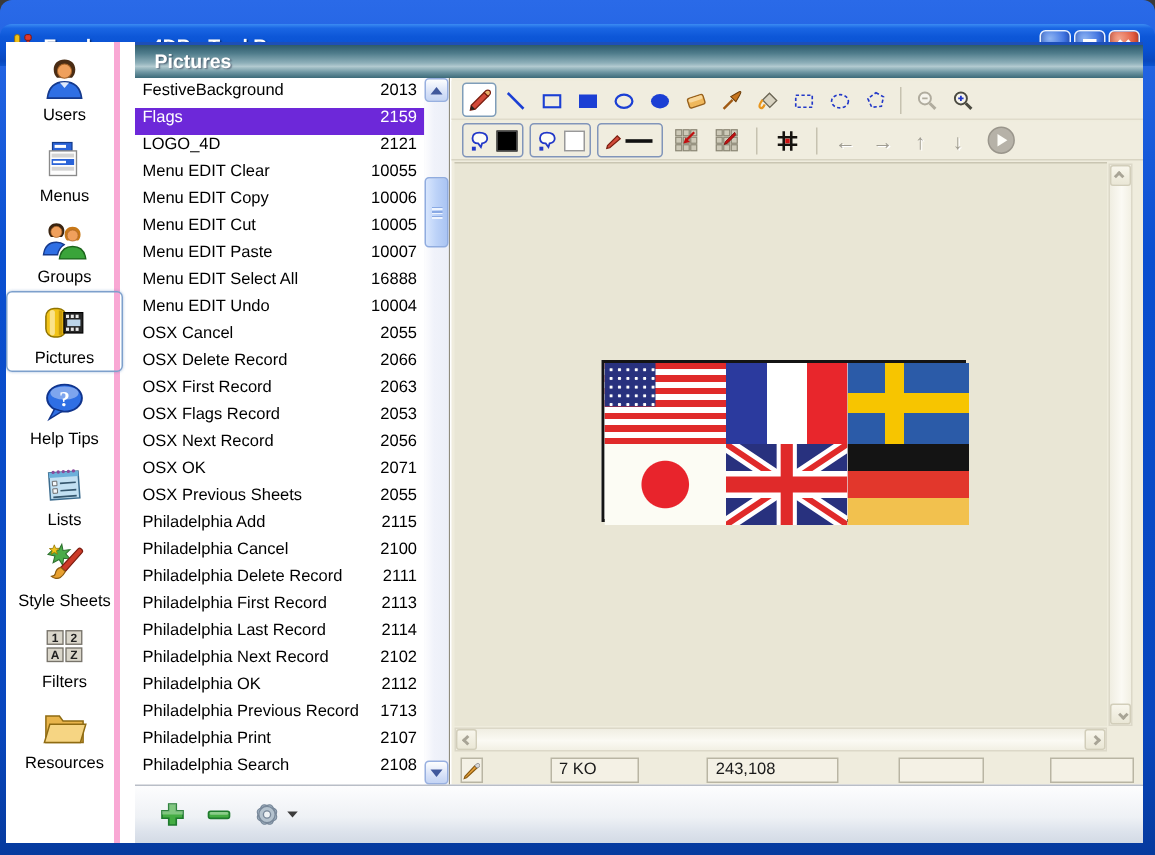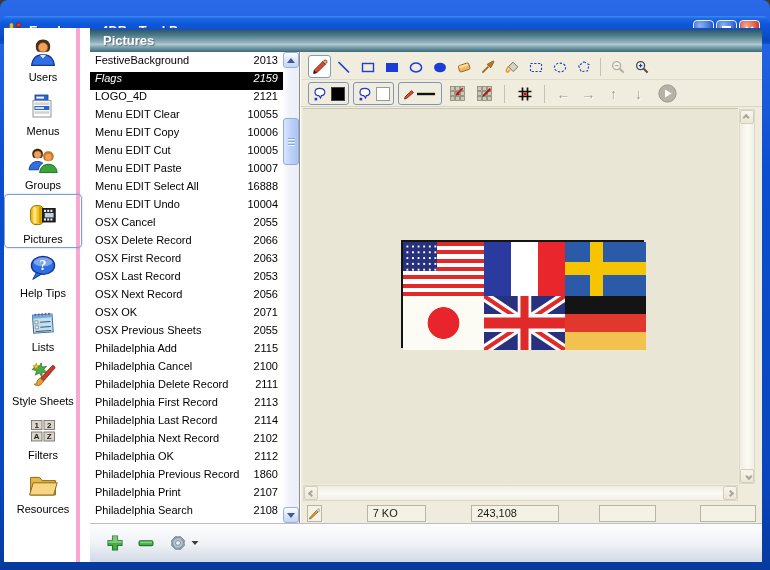--- a/index.html
+++ b/index.html
@@ -30,21 +30,21 @@
   .main{position:absolute;left:86px;top:0;right:0;bottom:0;}
   .header{position:absolute;left:0;top:0;right:0;height:24px;line-height:22px;padding-left:13px;color:#fff;font-weight:bold;font-size:13px;
     text-shadow:1px 1px 1px rgba(0,0,30,.4);border-top:2px solid #1d4fb8;
     background:linear-gradient(180deg,#2d5a6b 0%,#4f7c8b 25%,#8fb0ba 55%,#b2cad0 65%,#6f97a3 82%,#3c6a79 100%);}
   
   .list-pane{position:absolute;left:0;top:24px;width:210px;bottom:39px;background:#fff;border-right:1px solid #8f8c7e;}
   .list-rows{position:absolute;left:0;top:0;right:16px;bottom:0;padding-top:2px;overflow:hidden;}
   .list-row{height:18px;display:flex;}
   .list-row .nm{flex:1;padding-left:5px;white-space:nowrap;overflow:hidden;}
   .list-row .id{width:42px;text-align:right;padding-right:5px;}
-  .list-row.sel{background:#000000;color:#fff;font-style:italic;}
+  .list-row.sel{background:#6d28d9;color:#fff;}
   
   .xp-scroll{position:absolute;right:0;top:0;width:16px;bottom:0;background:linear-gradient(90deg,#fdfdfe,#f0f2fa 40%,#ecEFF8);background-color:#f1f3fa;}
   .xp-btn{position:absolute;left:0;width:16px;height:16px;border:1px solid #98b0e0;border-radius:3px;display:flex;align-items:center;justify-content:center;
     background:linear-gradient(180deg,#fdfefe,#d8e2f8 60%,#c4d4f4);}
   .xp-btn.up{top:0;} .xp-btn.down{bottom:0;}
   .tri{width:0;height:0;border-left:4px solid transparent;border-right:4px solid transparent;}
   .tri-up{border-bottom:5px solid #40589c;}
   .tri-down{border-top:5px solid #40589c;}
   .xp-thumb{position:absolute;left:0;top:66px;width:16px;height:47px;border:1px solid #90acdf;border-radius:3px;
     background:linear-gradient(90deg,#d8e6fd,#bcd2f8 50%,#aac4f2);display:flex;align-items:center;justify-content:center;}
@@ -303,21 +303,21 @@
             </div>
             <div class="list-row">
               <span class="nm">OSX Delete Record</span>
               <span class="id">2066</span>
             </div>
             <div class="list-row">
               <span class="nm">OSX First Record</span>
               <span class="id">2063</span>
             </div>
             <div class="list-row">
-              <span class="nm">OSX Last Record</span>
+              <span class="nm">OSX Flags Record</span>
               <span class="id">2053</span>
             </div>
             <div class="list-row">
               <span class="nm">OSX Next Record</span>
               <span class="id">2056</span>
             </div>
             <div class="list-row">
               <span class="nm">OSX OK</span>
               <span class="id">2071</span>
             </div>
@@ -348,21 +348,21 @@
             <div class="list-row">
               <span class="nm">Philadelphia Next Record</span>
               <span class="id">2102</span>
             </div>
             <div class="list-row">
               <span class="nm">Philadelphia OK</span>
               <span class="id">2112</span>
             </div>
             <div class="list-row">
               <span class="nm">Philadelphia Previous Record</span>
-              <span class="id">1860</span>
+              <span class="id">1713</span>
             </div>
             <div class="list-row">
               <span class="nm">Philadelphia Print</span>
               <span class="id">2107</span>
             </div>
             <div class="list-row">
               <span class="nm">Philadelphia Search</span>
               <span class="id">2108</span>
             </div>
           </div>

